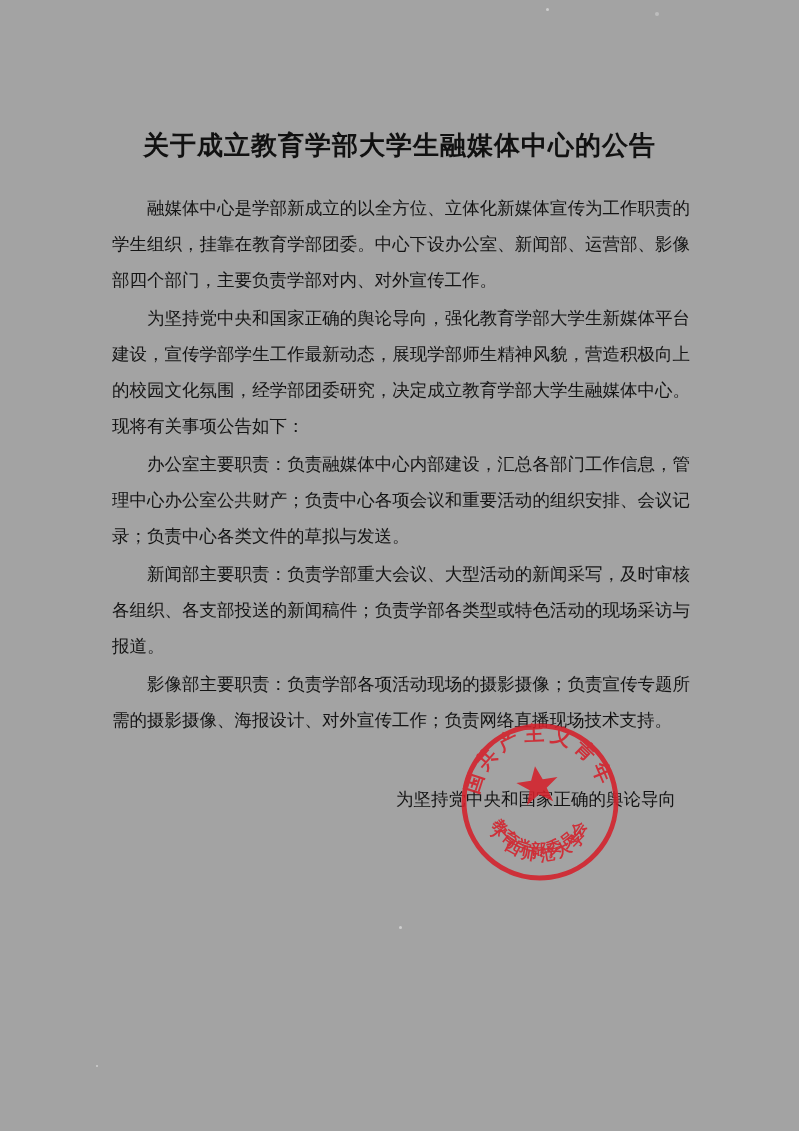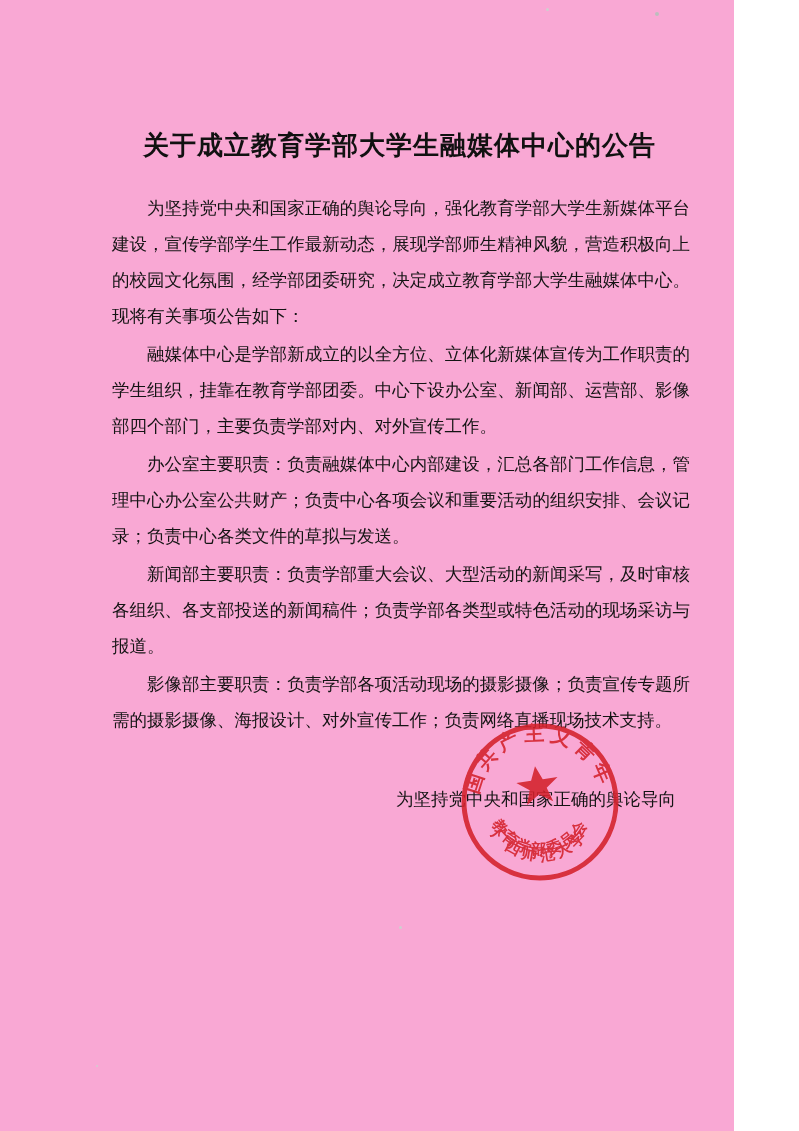--- a/index.html
+++ b/index.html
@@ -10,23 +10,23 @@
     width: 799px;
     height: 1131px;
     background: #ffffff;
     font-family: "DejaVu Serif", "Liberation Serif", serif;
     color: #1a1a1a;
     overflow: hidden;
     position: relative;
   }
   .page {
     position: relative;
-    width: 734px;
+    width: 799px;
     height: 1131px;
-    background: #f9a8d4;
+    background: #a3a3a3;
   }
   
   .speck {
     position: absolute;
     background: #cfcfcf;
     border-radius: 50%;
   }
   .s1 { left: 546px; top: 8px;  width: 3px; height: 3px; }
   .s2 { left: 655px; top: 12px; width: 4px; height: 4px; background:#bdbdbd;}
   .s3 { left: 399px; top: 926px; width: 3px; height: 3px; }
@@ -100,22 +100,22 @@
 <div class="page">
 
   <div class="speck s1"></div>
   <div class="speck s2"></div>
   <div class="speck s3"></div>
   <div class="speck s4"></div>
 
   <div class="doc-title">关于成立教育学部大学生融媒体中心的公告</div>
 
   <div class="body-block">
+    <p class="para">融媒体中心是学部新成立的以全方位、立体化新媒体宣传为工作职责的学生组织，挂靠在教育学部团委。中心下设办公室、新闻部、运营部、影像部四个部门，主要负责学部对内、对外宣传工作。</p>
     <p class="para">为坚持党中央和国家正确的舆论导向，强化教育学部大学生新媒体平台建设，宣传学部学生工作最新动态，展现学部师生精神风貌，营造积极向上的校园文化氛围，经学部团委研究，决定成立教育学部大学生融媒体中心。现将有关事项公告如下：</p>
-    <p class="para">融媒体中心是学部新成立的以全方位、立体化新媒体宣传为工作职责的学生组织，挂靠在教育学部团委。中心下设办公室、新闻部、运营部、影像部四个部门，主要负责学部对内、对外宣传工作。</p>
     <p class="para">办公室主要职责：负责融媒体中心内部建设，汇总各部门工作信息，管理中心办公室公共财产；负责中心各项会议和重要活动的组织安排、会议记录；负责中心各类文件的草拟与发送。</p>
     <p class="para">新闻部主要职责：负责学部重大会议、大型活动的新闻采写，及时审核各组织、各支部投送的新闻稿件；负责学部各类型或特色活动的现场采访与报道。</p>
     <p class="para">影像部主要职责：负责学部各项活动现场的摄影摄像；负责宣传专题所需的摄影摄像、海报设计、对外宣传工作；负责网络直播现场技术支持。</p>
   </div>
 
   <div class="sign-block">
     <span class="sign-line">为坚持党中央和国家正确的舆论导向</span>
   </div>
 
   <div class="seal">

